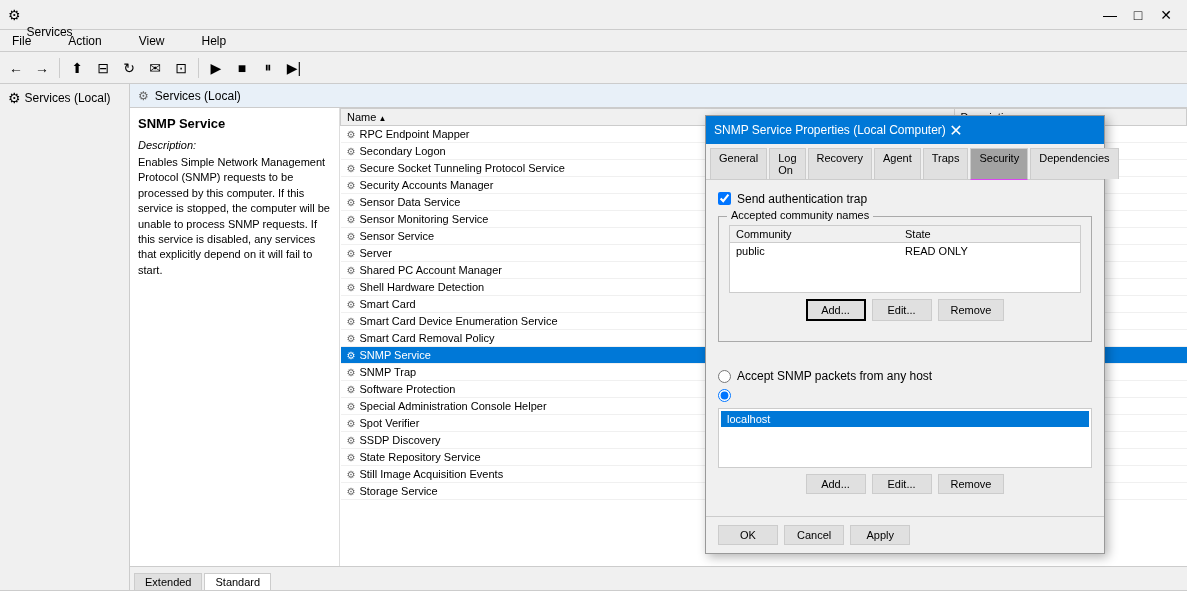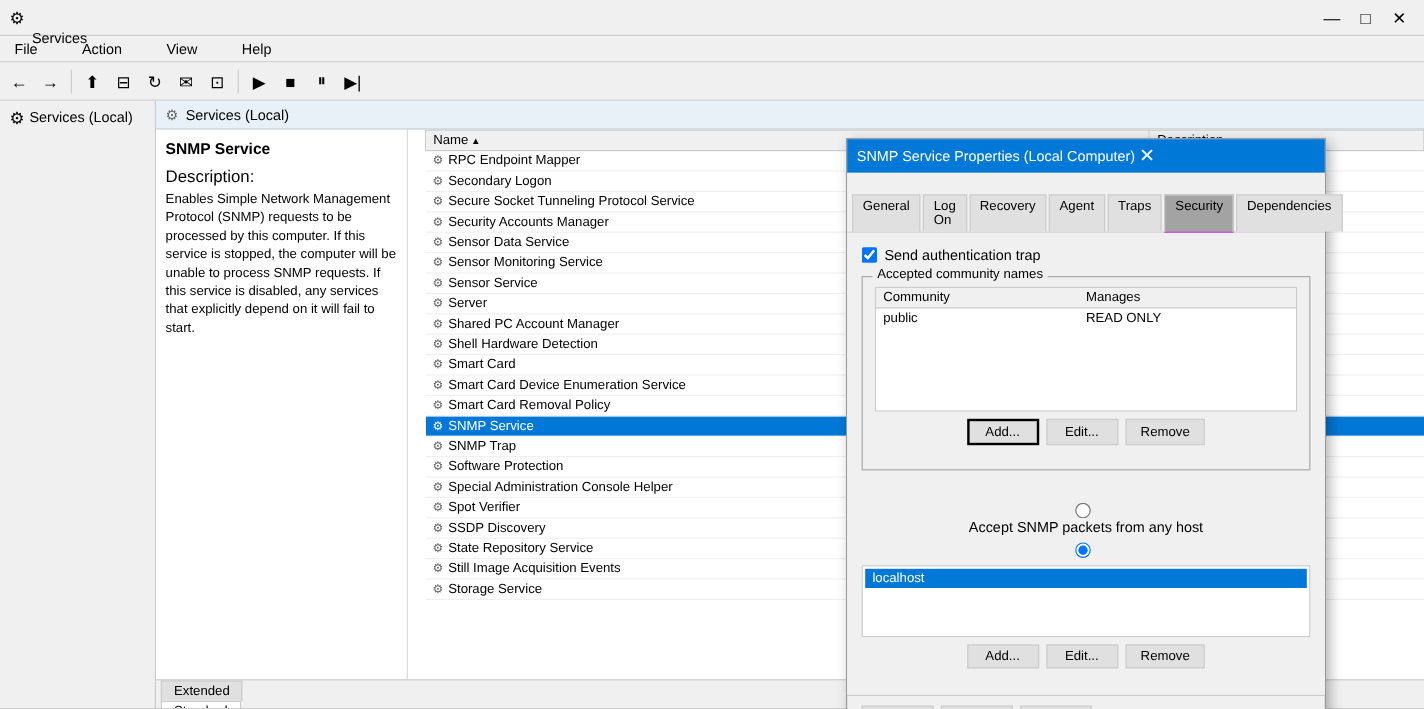--- a/index.html
+++ b/index.html
@@ -95,37 +95,37 @@
       font-size: 12px;
       font-weight: normal;
     }
     .services-header-bar .icon { margin-right: 6px; color: #666; }
 
     
     .services-pane {
       display: flex;
       flex: 1;
       overflow: hidden;
-      gap: 14px;
     }
 
     .service-detail {
       width: 210px;
       padding: 8px;
       border-right: 1px solid #ddd;
       background: white;
       font-size: 11px;
     }
     .service-detail-name {
       font-size: 13px;
       font-weight: bold;
       margin-bottom: 8px;
     }
     .service-detail-desc-label {
-      font-size: 14px;
+      font-size: 11px;
+      font-style: italic;
       margin-bottom: 4px;
     }
     .service-detail-desc {
       font-size: 11px;
       line-height: 1.4;
     }
 
     
     .service-list {
       flex: 1;
@@ -159,25 +159,24 @@
     .service-table tr.selected { background: #0078d7; color: white; }
     .service-table tr.selected td { color: white; }
 
     .service-icon { font-size: 10px; margin-right: 4px; color: #666; }
     .service-table tr.selected .service-icon { color: white; }
 
     
     .tabs-bar {
       height: 24px;
       display: flex;
-      align-items: flex-start;
+      align-items: flex-end;
       padding: 0 4px;
       background: #f0f0f0;
       border-top: 1px solid #ccc;
-      flex-direction: column;
     }
     .tab {
       padding: 2px 10px;
       border: 1px solid #ccc;
       border-bottom: none;
       background: #e0e0e0;
       cursor: pointer;
       font-size: 11px;
       margin-right: 2px;
     }
@@ -222,21 +221,20 @@
       padding: 4px 4px 0 4px;
     }
     .dialog-tab {
       padding: 3px 8px;
       border: 1px solid #ccc;
       border-bottom: none;
       background: #e0e0e0;
       cursor: pointer;
       font-size: 11px;
       margin-right: 2px;
-      margin-top: 14px;
     }
     .dialog-tab.active {
       background: #a3a3a3;
       border-bottom: 1px solid #d946ef;
       margin-bottom: -1px;
       z-index: 1;
     }
 
     
     .dialog-content {
@@ -248,21 +246,21 @@
       display: flex;
       align-items: flex-start;
       margin-bottom: 10px;
       font-size: 12px;
     }
     .checkbox-row input[type=checkbox] { margin-right: 6px; }
 
     .community-area {
       border: 1px solid #ccc;
       background: white;
-      height: 104px;
+      height: 68px;
       margin-bottom: 6px;
       overflow: hidden;
     }
     .community-header {
       display: grid;
       grid-template-columns: 1fr 1fr;
       background: #f0f0f0;
       border-bottom: 1px solid #ccc;
       font-size: 11px;
       padding: 2px 6px;
@@ -285,24 +283,23 @@
       border: 1px solid #ccc;
       background: #e0e0e0;
       cursor: pointer;
       font-size: 11px;
       min-width: 60px;
     }
     .dialog-btn.primary { border: 2px solid #000; }
 
     .radio-row {
       display: flex;
-      align-items: center;
+      align-items: flex-end;
       font-size: 12px;
       margin-bottom: 6px;
-      flex-direction: column;
     }
     .radio-row input[type=radio] { margin-right: 6px; }
 
     .hosts-area {
       border: 1px solid #ccc;
       background: white;
       height: 60px;
       margin-bottom: 6px;
     }
     .hosts-selected {
@@ -533,21 +530,21 @@
         <input type="checkbox" id="send-auth-trap" checked="" style="">
         <label for="send-auth-trap">Send authentication trap</label>
       </div>
 
       <div style="border:1px solid #aaa; padding:8px 10px 10px 10px; margin-bottom:27px; background:#f0f0f0; position:relative;">
         <span style="position:absolute;top:-8px;left:8px;background:#f0f0f0;padding:0 4px;font-size:11px;">Accepted community names</span>
 
         <div class="community-area">
           <div class="community-header">
             <span>Community</span>
-            <span>Manages</span>
+            <span>State</span>
           </div>
           <div class="community-row">
             <span>public</span>
             <span>READ ONLY</span>
           </div>
         </div>
 
         <div class="btn-row">
           <button class="dialog-btn primary">Add...</button>
           <button class="dialog-btn">Edit...</button>

